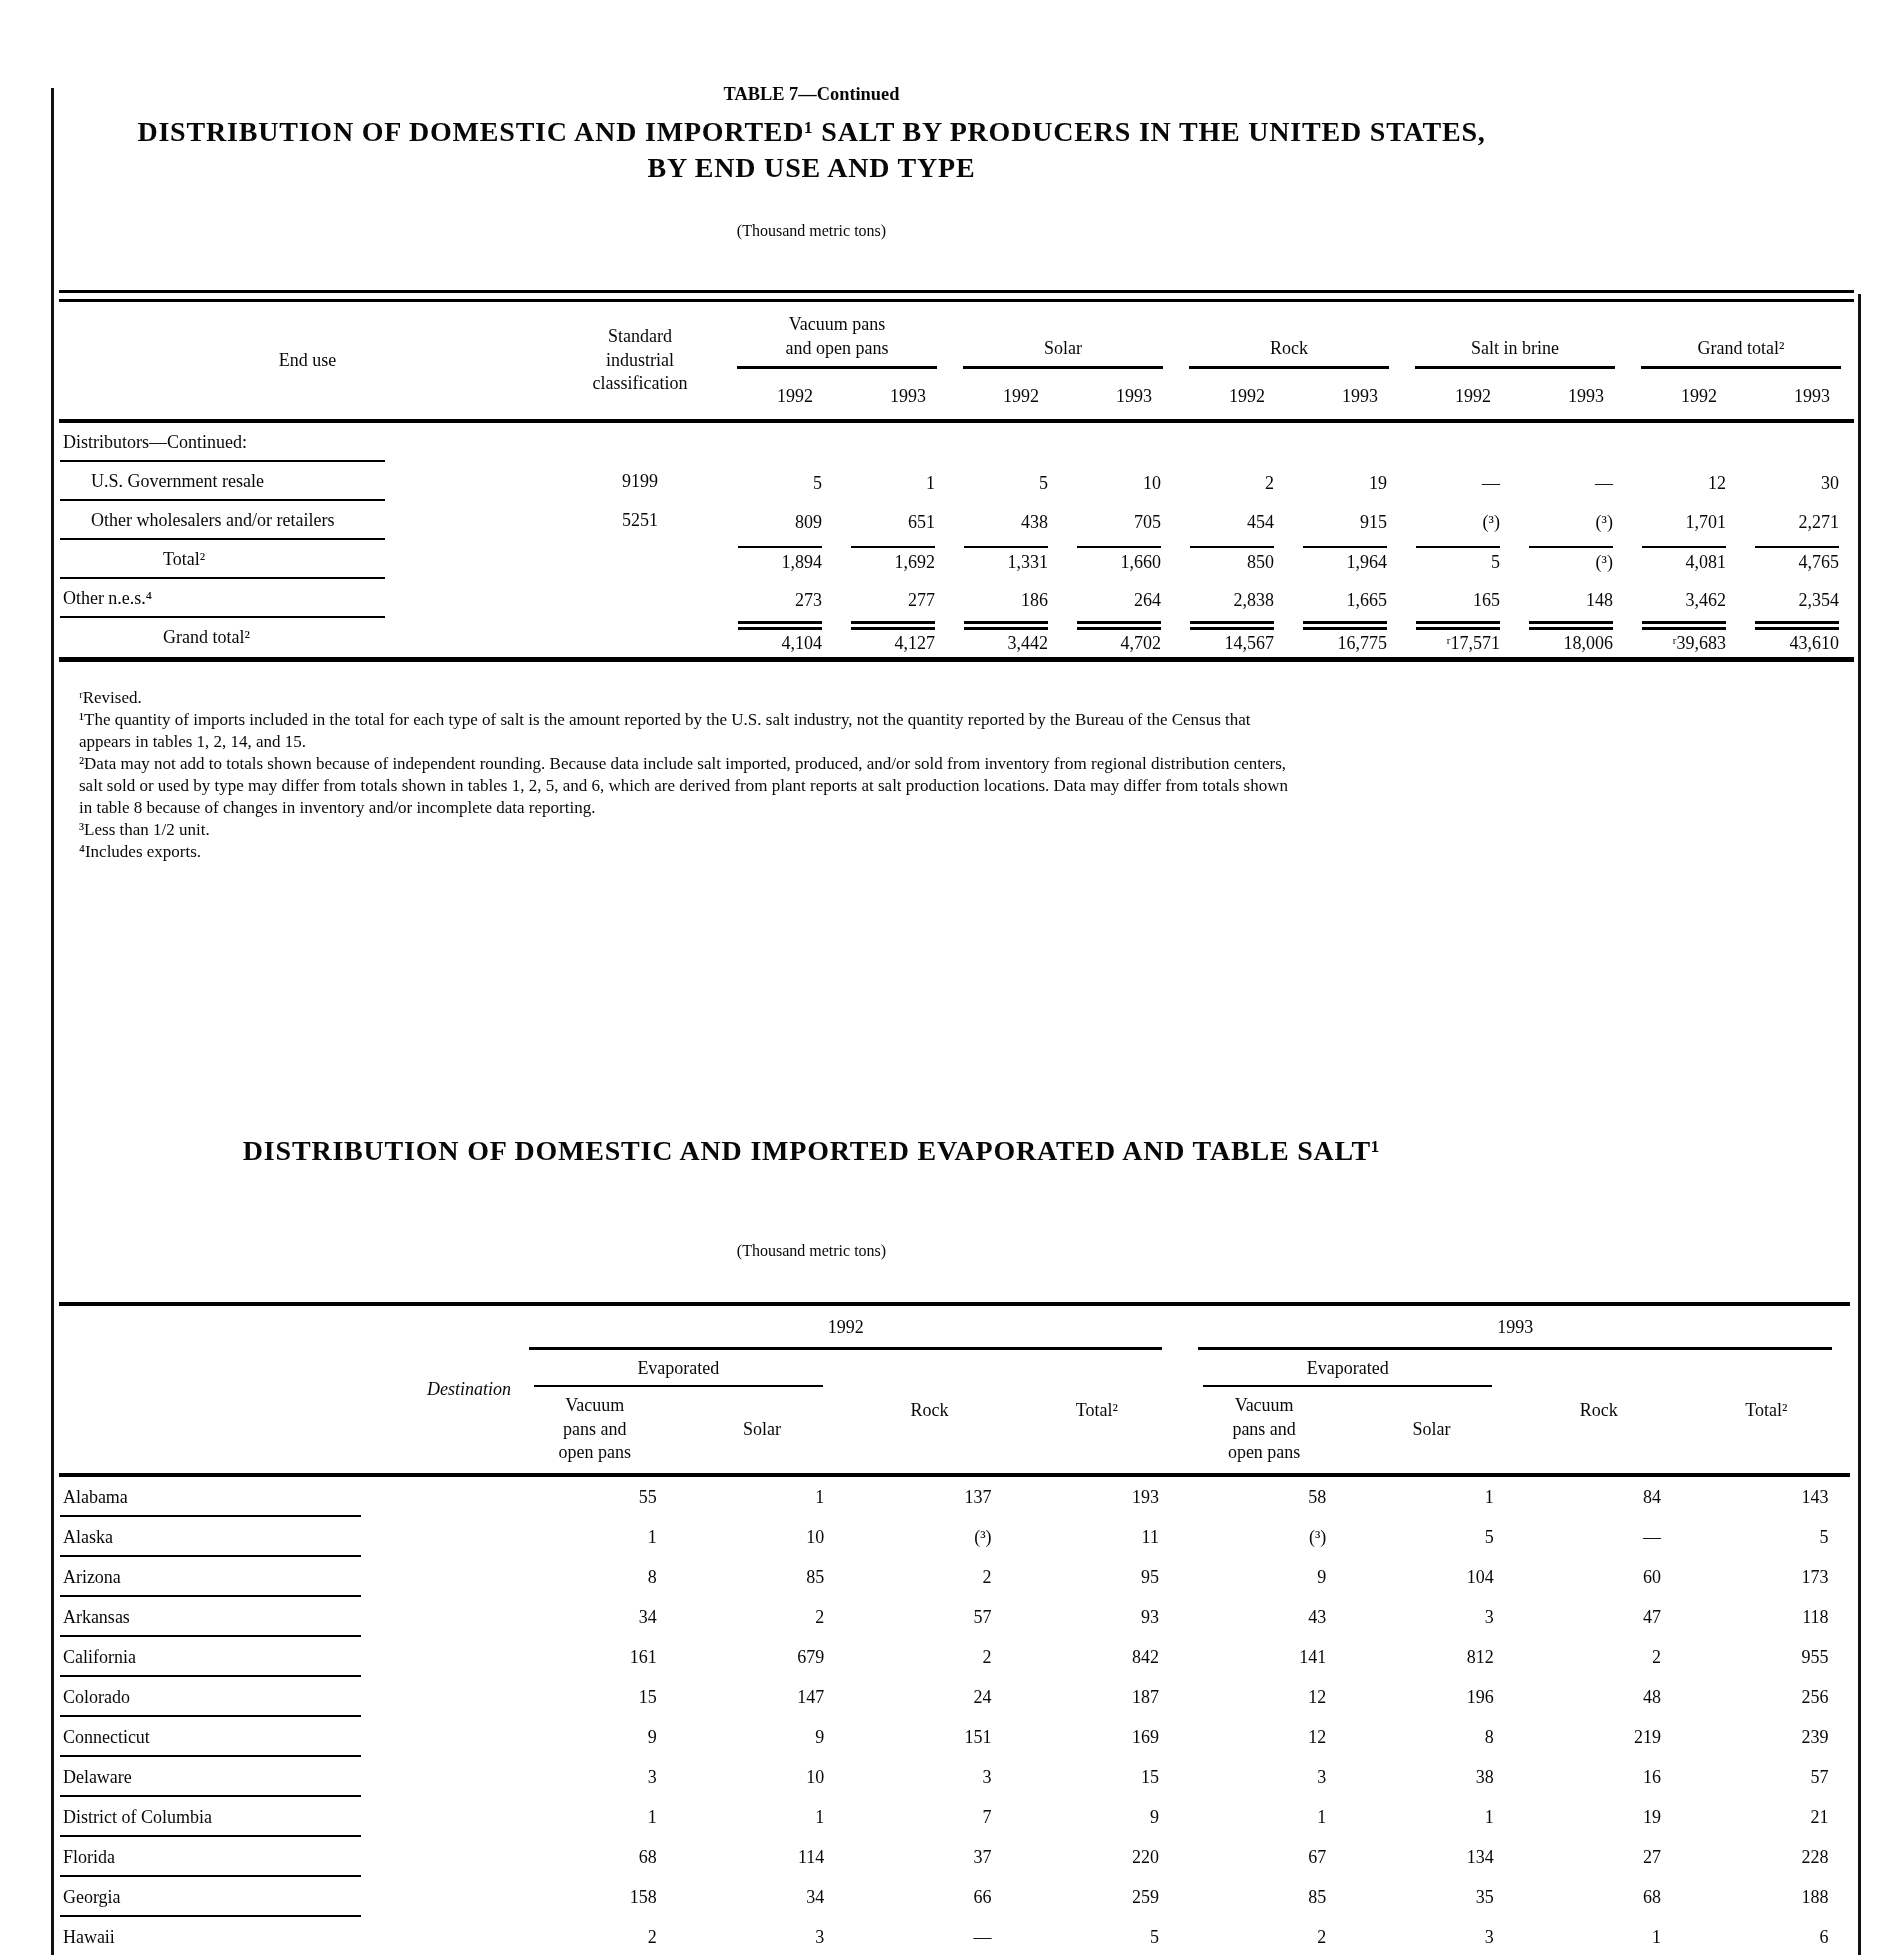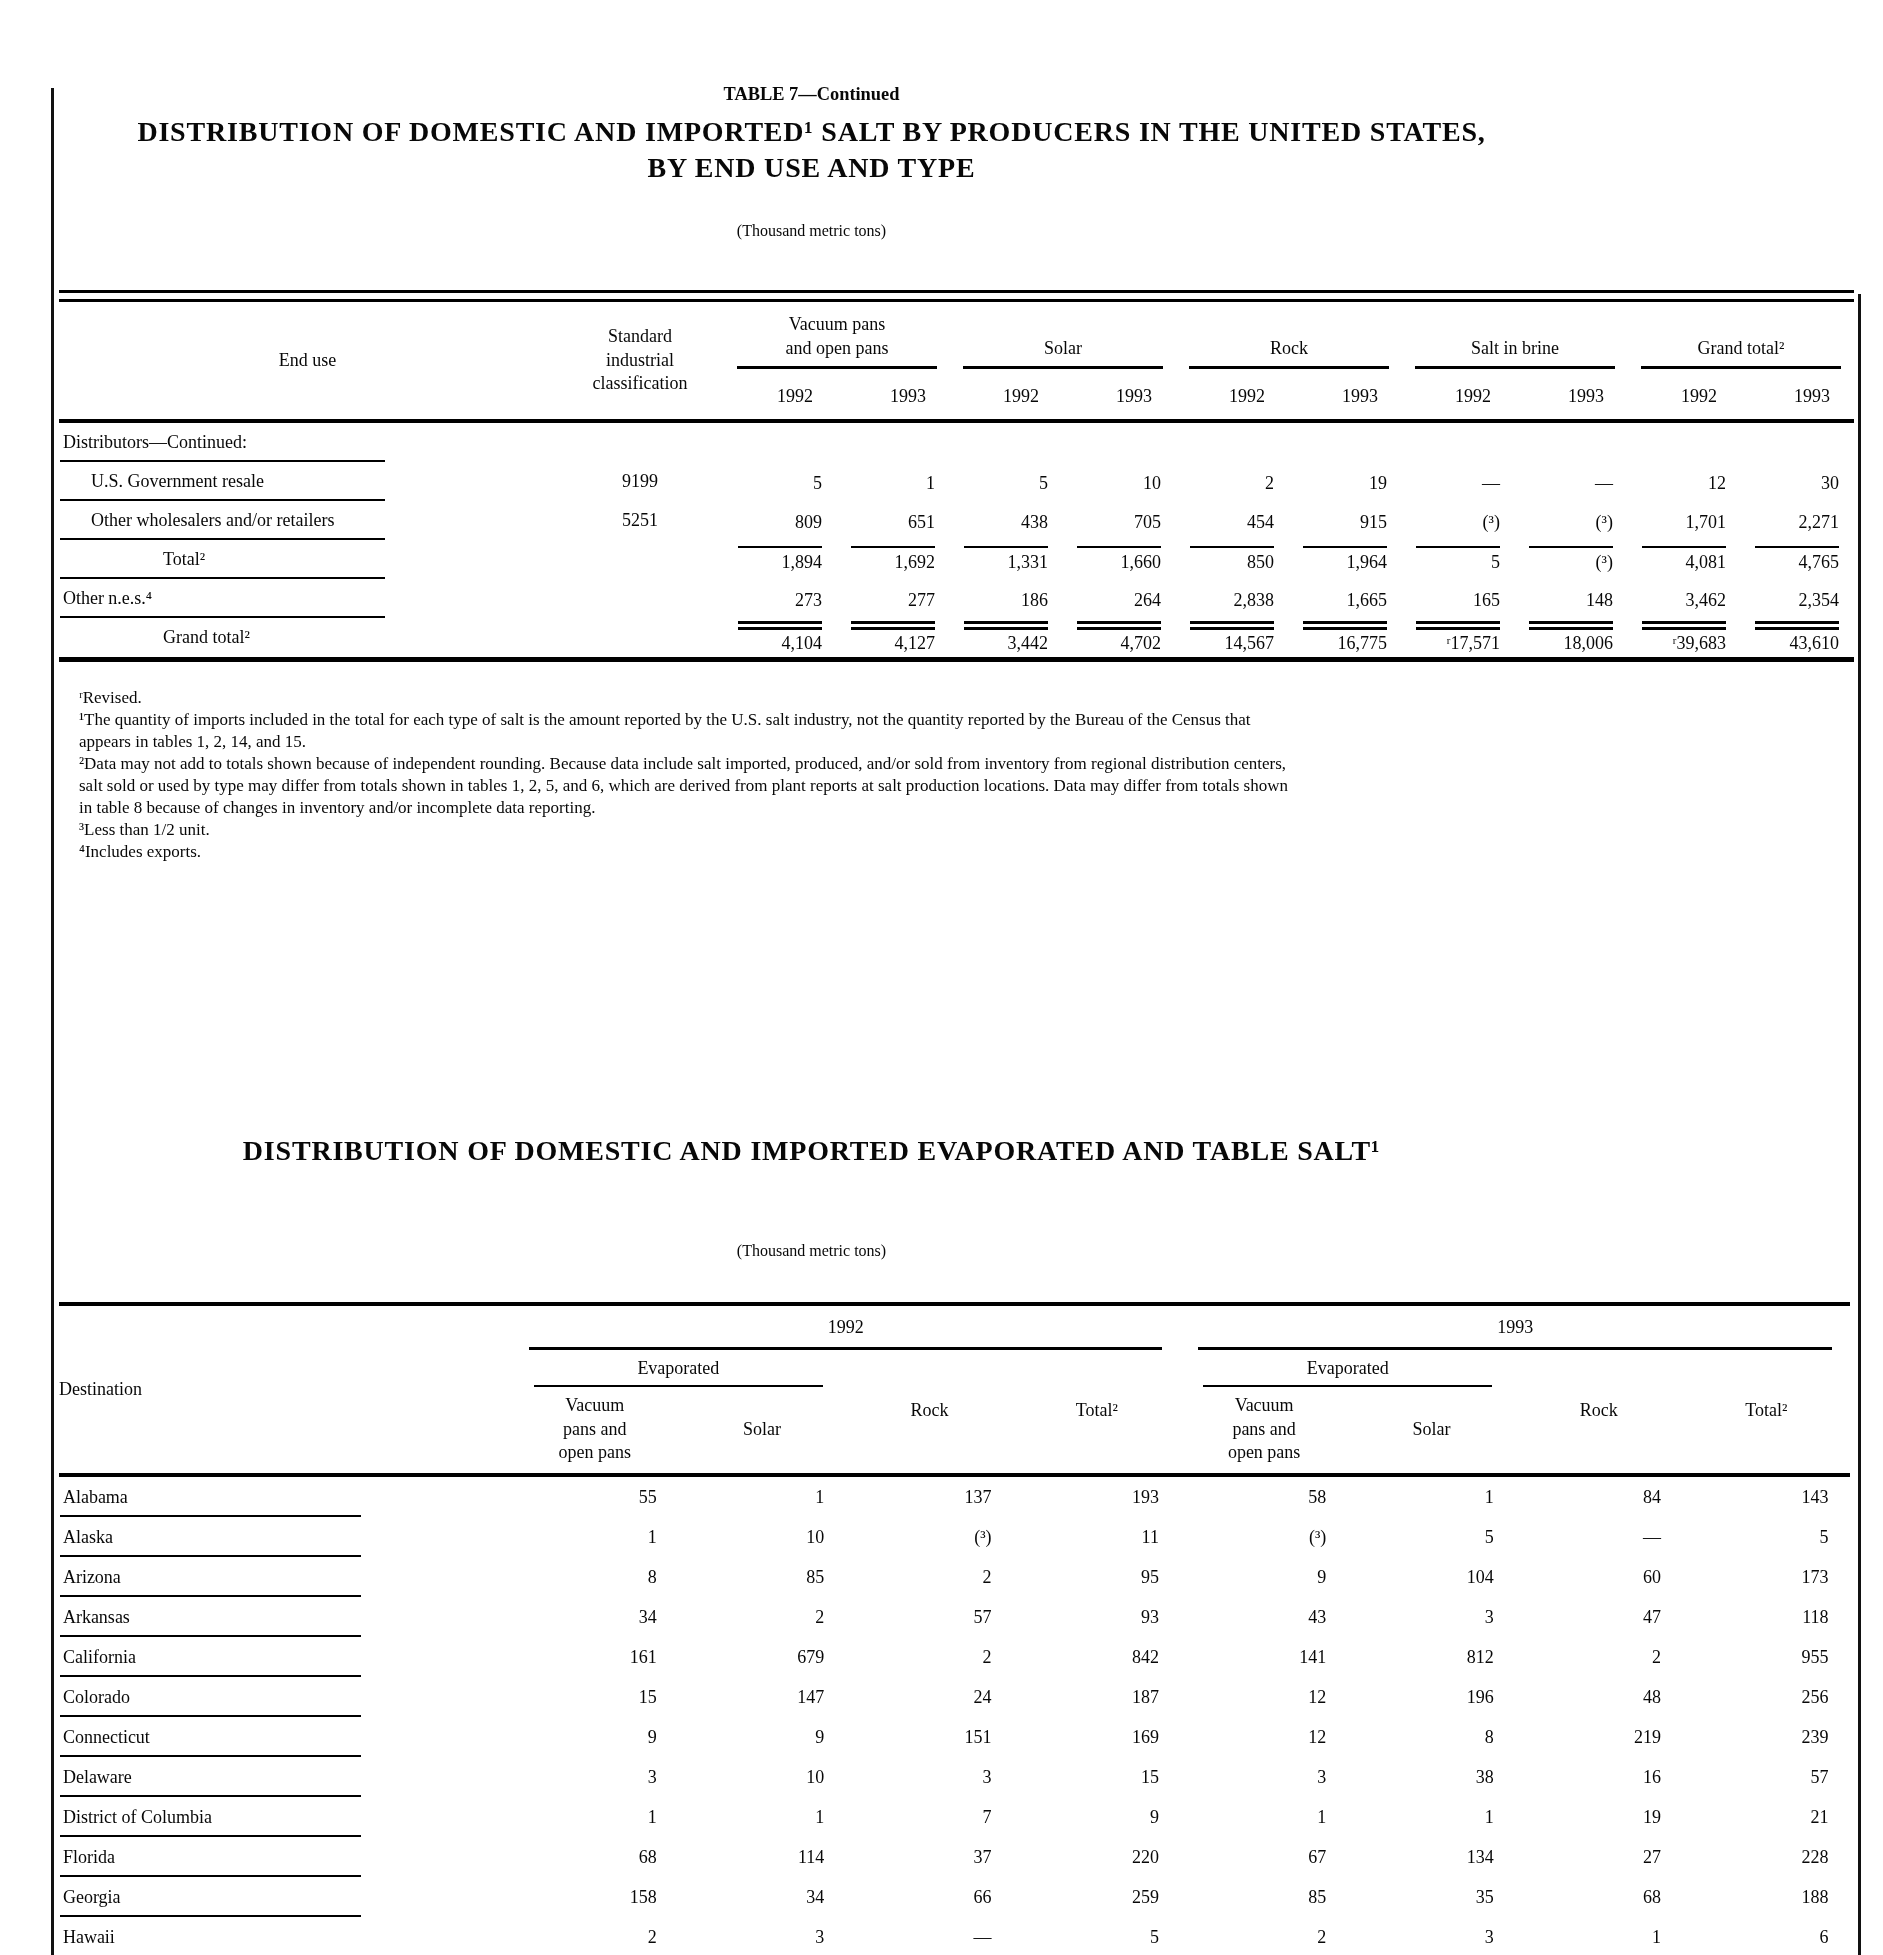--- a/index.html
+++ b/index.html
@@ -50,21 +50,21 @@
   tr.nou td.lbl::after { display:none; }
   td.sic { text-align:center; }
   td.num { text-align:right; padding-right:15px; }
   td.num s { text-decoration:none; display:inline-block; min-width:84px; padding-top:3.1px; }
   tr.r-total td.num s { border-top:2.7px solid #000; }
   tr.r-grand td.num s { border-top:9.4px double #000; }
   .t8 td.num { padding-right:21.5px; }
   .t8 td.num s { min-width:0; border:none; padding:0; }
 
   
-  .t8 th.dest { text-align:left; vertical-align:middle; }
+  .t8 th.dest { text-align:right; vertical-align:middle;font-style:italic; }
   .t8 th.ygrp { vertical-align:bottom; padding:8.6px 0 0; }
   .t8 th.ygrp .gspan { margin:0 18px; border-bottom:3.1px solid #000; padding-bottom:8.6px; }
   .t8 th.egrp { vertical-align:bottom; padding:5.5px 0 0; }
   .t8 th.egrp .gspan { margin:0 23px; border-bottom:2.7px solid #000; padding-bottom:5.5px; }
   .t8 th.sub { text-align:center; vertical-align:middle; white-space:pre-line; line-height:23.5px; padding:7px 0 8.6px; }
 
   
   .fnotes { position:absolute; top:687px; left:47px; width:1795px; font-size:17px;margin-left:32px; }
   .fn { white-space:pre-line; line-height:22px; }
 </style>

